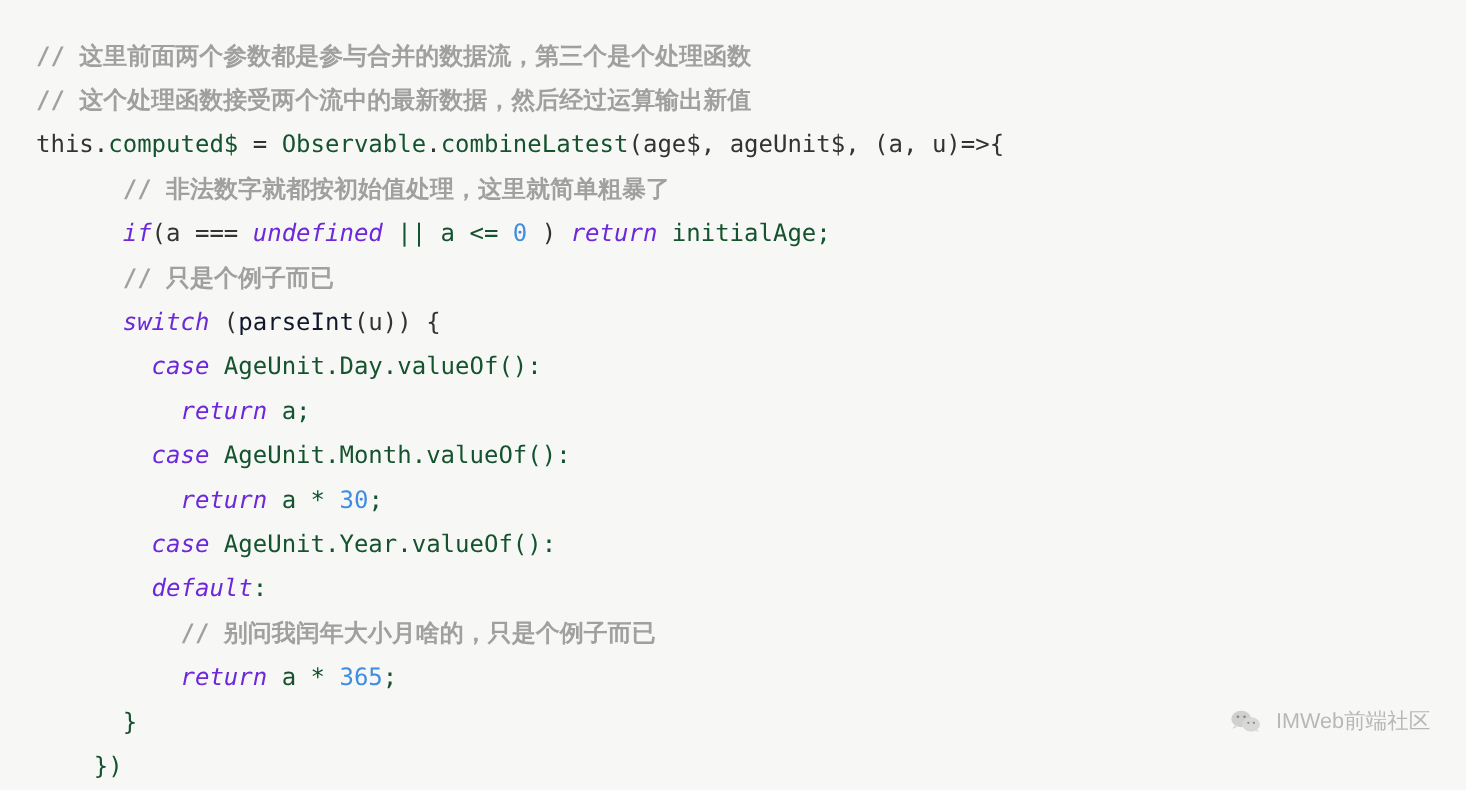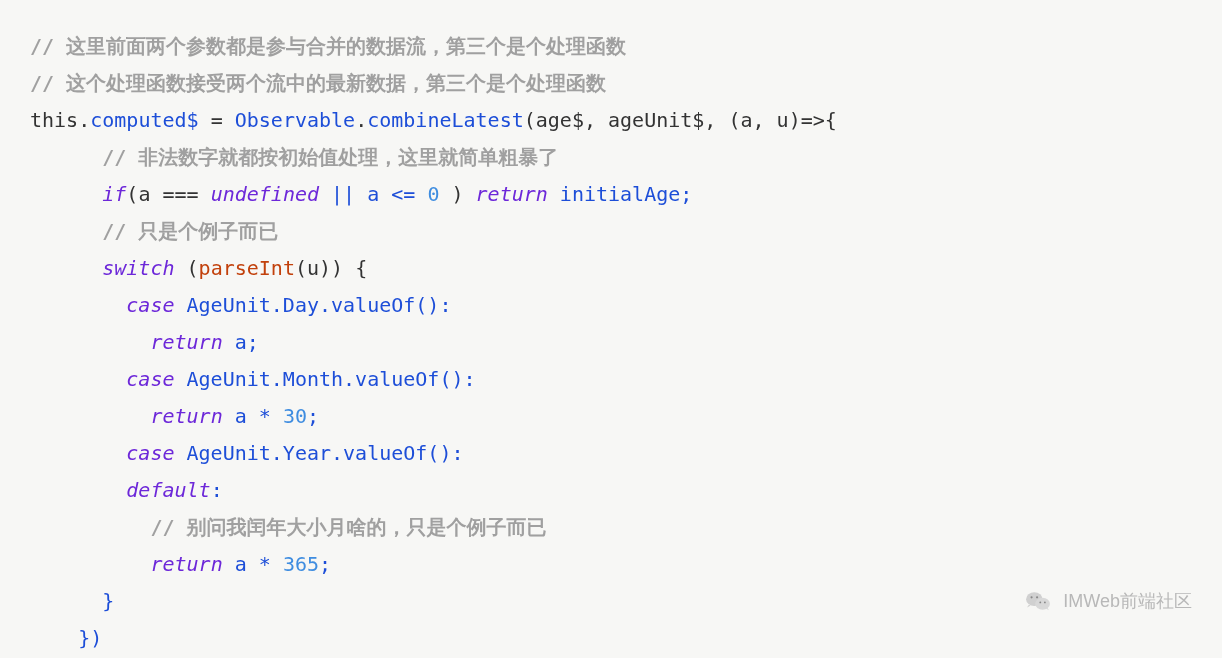--- a/index.html
+++ b/index.html
@@ -17,24 +17,24 @@
       font-size: 20px;
       line-height: 1.85;
       white-space: pre;
       color: #333;
     }
     .comment { color: #a0a0a0; font-weight: bold; }
     .keyword-this { color: #333; font-weight: 400; }
     .keyword { color: #6d28d9; font-style: italic; }
     .operator { color: #333; }
     .number { color: #3f8de0; }
-    .identifier-call { color: #c2410c; }
+    .identifier-call { color: #0f172a; }
     .dot { color: #333; }
     .paren { color: #333; margin-top: 12px; }
-    .plain { color: #1d4ed8; margin-top: 28px; }
+    .plain { color: #14532d; margin-top: 28px; }
 
     .watermark {
       position: absolute;
       bottom: 45px;
       right: 30px;
       display: flex;
       align-items: center;
       gap: 12px;
       font-family: -apple-system, BlinkMacSystemFont, "Helvetica Neue", sans-serif;
       font-size: 18px;
@@ -47,21 +47,21 @@
     }
     .watermark-icon svg {
       width: 100%;
       height: 100%;
     }
   </style>
 </head>
 <body>
 
 <div class="code-block"><span class="comment">// 这里前面两个参数都是参与合并的数据流，第三个是个处理函数</span>
-<span class="comment">// 这个处理函数接受两个流中的最新数据，第三个是个处理函数</span>
+<span class="comment">// 这个处理函数接受两个流中的最新数据，然后经过运算输出新值</span>
 <span class="keyword-this">this</span><span class="dot">.</span><span class="plain">computed$</span><span class="operator"> = </span><span class="plain">Observable</span><span class="dot">.</span><span class="plain">combineLatest</span><span class="paren">(age$, ageUnit$, (a, u)=&gt;{</span>
 <span class="comment">      // 非法数字就都按初始值处理，这里就简单粗暴了</span>
       <span class="keyword">if</span><span class="paren">(a === </span><span class="keyword">undefined</span><span class="plain"> || a &lt;= </span><span class="number">0</span><span class="paren"> ) </span><span class="keyword">return</span><span class="plain"> initialAge;</span>
 <span class="comment">      // 只是个例子而已</span>
       <span class="keyword">switch</span><span class="paren"> (</span><span class="identifier-call">parseInt</span><span class="paren">(u)) {</span>
         <span class="keyword">case</span><span class="plain"> AgeUnit.Day.valueOf():</span>
           <span class="keyword">return</span><span class="plain"> a;</span>
         <span class="keyword">case</span><span class="plain"> AgeUnit.Month.valueOf():</span>
           <span class="keyword">return</span><span class="plain"> a * </span><span class="number">30</span><span class="plain">;</span>
         <span class="keyword">case</span><span class="plain"> AgeUnit.Year.valueOf():</span>

